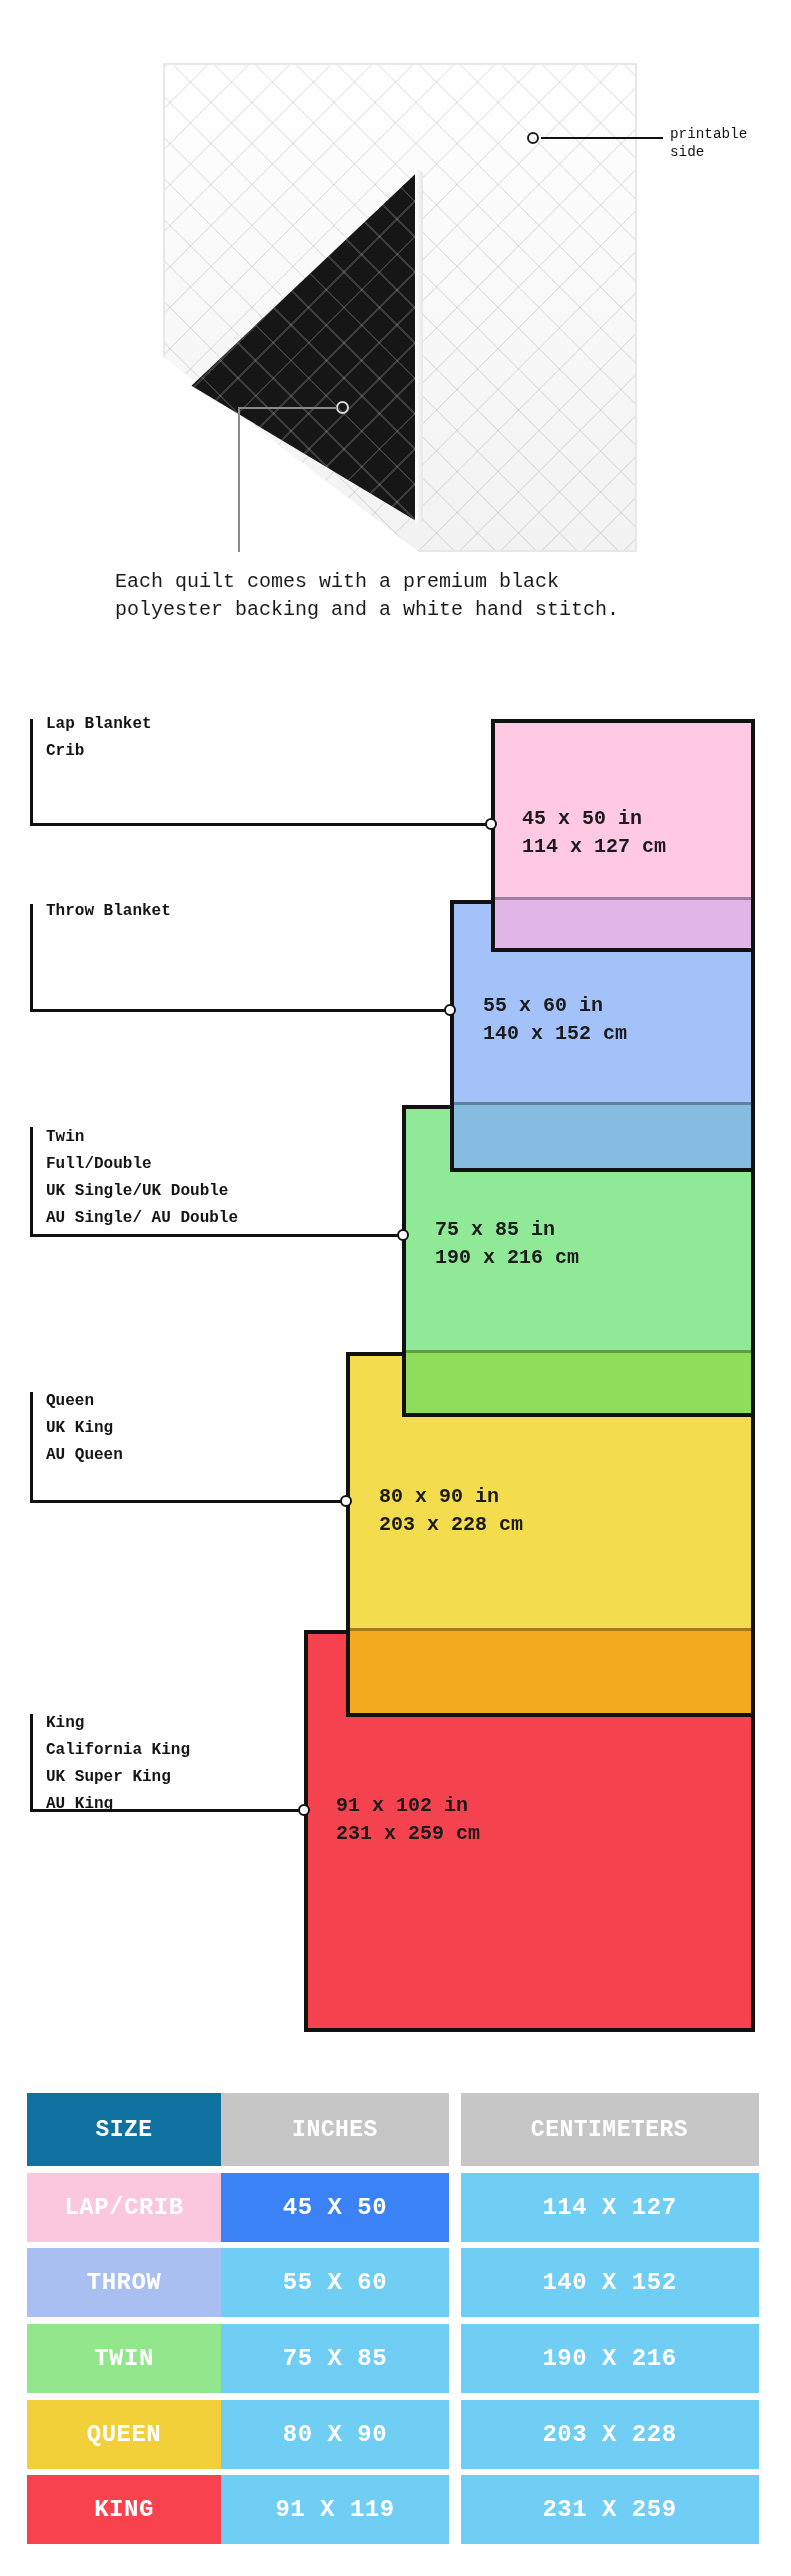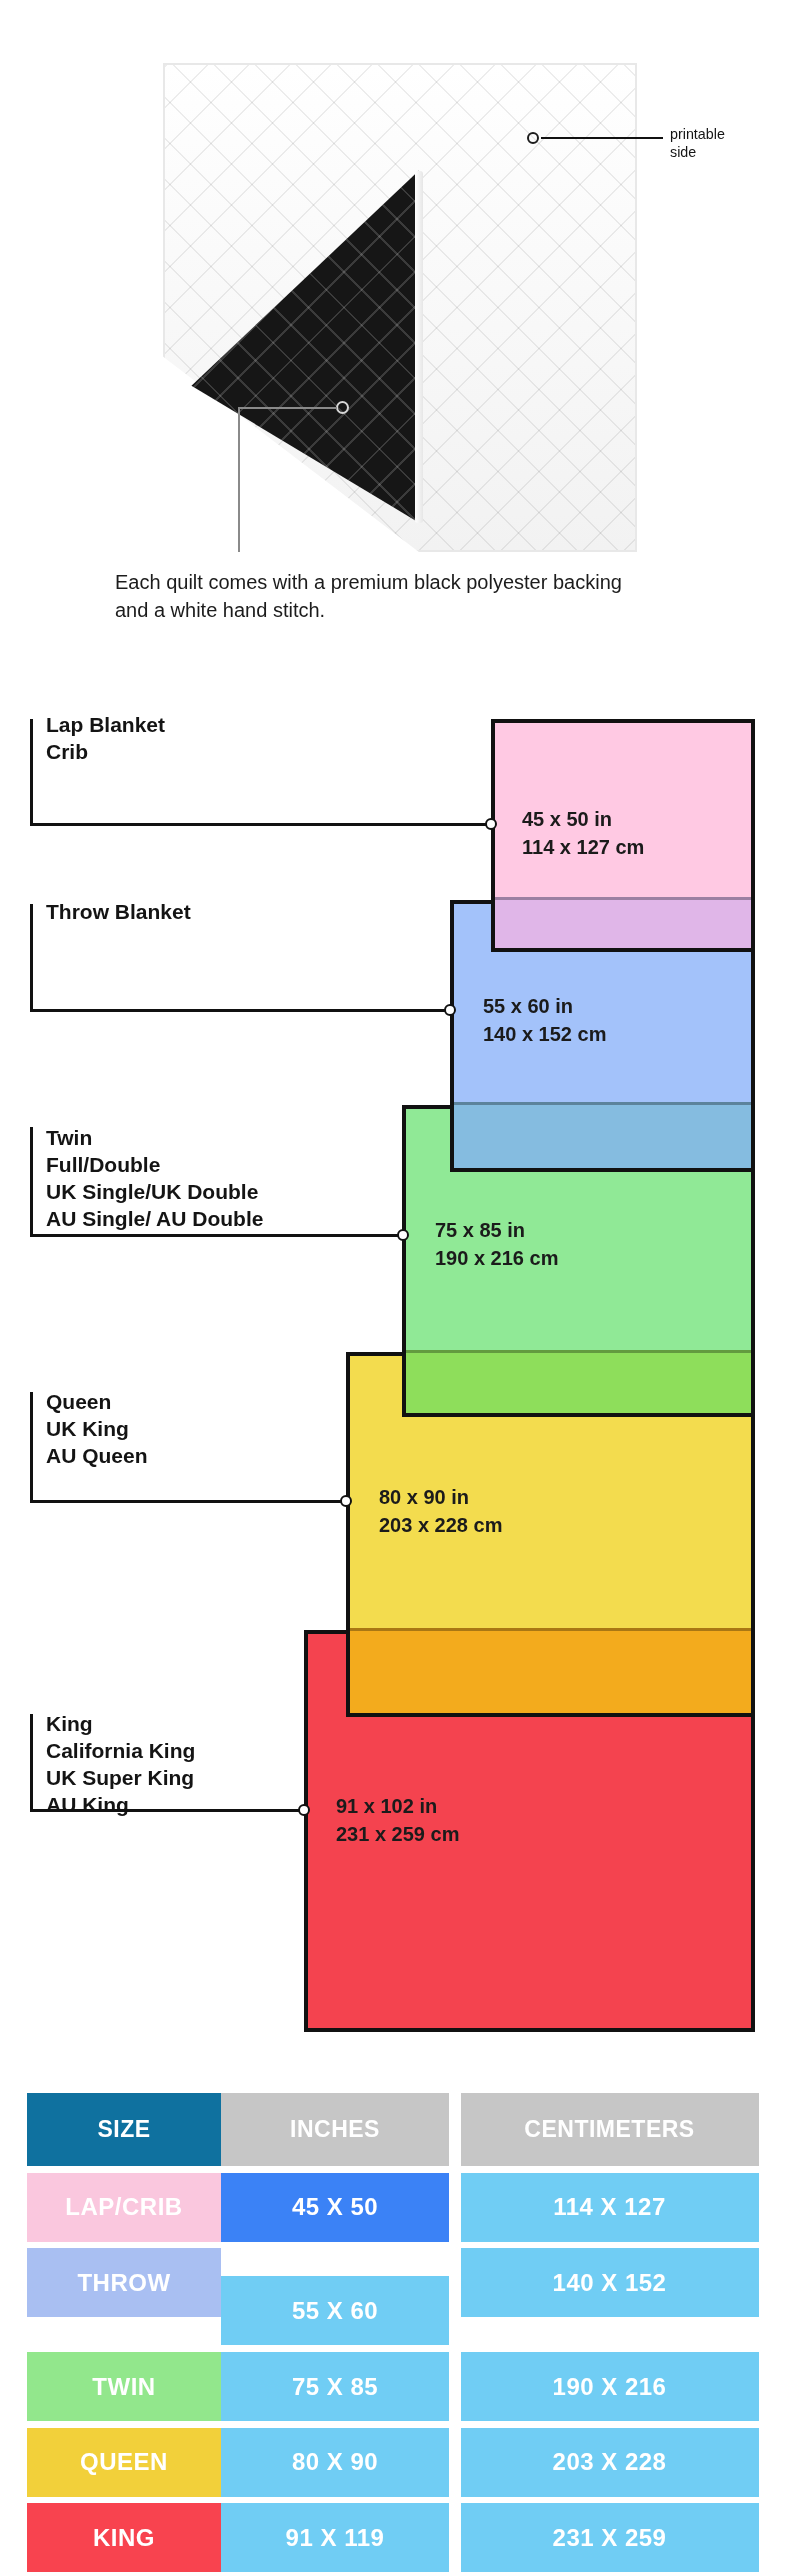--- a/index.html
+++ b/index.html
@@ -1,17 +1,17 @@
 <!DOCTYPE html>
 <html><head>
 <meta charset="utf-8">
 <style>
   html,body{margin:0;padding:0;background:#ffffff;}
   #stage{position:relative;width:791px;height:2576px;background:#ffffff;overflow:hidden;
-         font-family:Liberation Sans, sans-serif;}
+         font-family:Liberation Mono, monospace;}
 
   
   #quilt{position:absolute;left:163px;top:63px;width:474px;height:489px;}
   .quilt-white{position:absolute;inset:0;background-color:#fafafa;
     background-image:
       repeating-linear-gradient(45deg, rgba(0,0,0,0.07) 0 1.9px, transparent 1.9px 29px),
       repeating-linear-gradient(135deg, rgba(0,0,0,0.07) 0 1.9px, transparent 1.9px 29px),
       linear-gradient(180deg,#ffffff,#f2f2f2);
     border:2.9px solid #e8e8e8;box-sizing:border-box;
     clip-path:polygon(0 0,100% 0,100% 100%,54% 100%,0 60%);}
@@ -38,21 +38,21 @@
   
   .size-rect{position:absolute;box-sizing:border-box;border:4.8px solid #111;}
   .overlap-band{position:absolute;left:0;right:0;bottom:0;border-top:3.8px solid rgba(0,0,0,0.30);}
   #rect-lap  {left:491px;top:719px; width:264px;height:233px;z-index:14;}
   #rect-throw{left:450px;top:900px; width:305px;height:272px;z-index:13;}
   #rect-twin {left:402px;top:1105px;width:353px;height:312px;z-index:12;}
   #rect-queen{left:346px;top:1352px;width:409px;height:365px;z-index:11;}
   #rect-king {left:304px;top:1630px;width:451px;height:402px;z-index:10;}
   #band-lap{height:48px;} #band-throw{height:63px;} #band-twin{height:60px;} #band-queen{height:82px;}
 
-  .diagram-label{position:absolute;left:46px;font-weight:bold;font-size:21px;line-height:27px;color:#141414;z-index:20;}
+  .diagram-label{position:absolute;left:46px;font-weight:bold;font-size:16px;line-height:27px;color:#141414;z-index:20;}
   #label-lap{top:711px;} #label-throw{top:898px;} #label-twin{top:1124px;}
   #label-queen{top:1388px;} #label-king{top:1710px;}
 
   .elbow{position:absolute;background:#111;z-index:20;}
   .dim-circle{position:absolute;width:12.4px;height:12.4px;border:2.9px solid #111;border-radius:50%;
     background:#fff;box-sizing:border-box;z-index:22;}
   .dim-text{position:absolute;font-weight:bold;font-size:20px;line-height:28px;color:#1b1b1b;z-index:21;}
 
   
   #elbow-lap-v{left:30px;top:719px;width:2.9px;height:105px;}
@@ -194,21 +194,21 @@
       <div class="t-cell c3" style="background: rgb(198, 198, 198); text-align: right;">CENTIMETERS</div>
     </div>
     <div class="t-row data-row">
       <div class="t-cell c1" style="background: rgb(250, 199, 222);">LAP/CRIB</div>
       <div class="t-cell c2" style="background: #3b82f6;">45 X 50</div>
       <div class="gap"></div>
       <div class="t-cell c3" style="background: rgb(112, 205, 244);">114 X 127</div>
     </div>
     <div class="t-row data-row">
       <div class="t-cell c1" style="background: rgb(169, 191, 242);">THROW</div>
-      <div class="t-cell c2" style="background: rgb(112, 205, 244); margin-top: 28px;">55 X 60</div>
+      <div class="t-cell c2" style="background: rgb(112, 205, 244);">55 X 60</div>
       <div class="gap"></div>
       <div class="t-cell c3" style="background: rgb(112, 205, 244);">140 X 152</div>
     </div>
     <div class="t-row data-row">
       <div class="t-cell c1" style="background: rgb(146, 231, 140);">TWIN</div>
       <div class="t-cell c2" style="background: rgb(112, 205, 244);">75 X 85</div>
       <div class="gap"></div>
       <div class="t-cell c3" style="background: rgb(112, 205, 244);">190 X 216</div>
     </div>
     <div class="t-row data-row">

